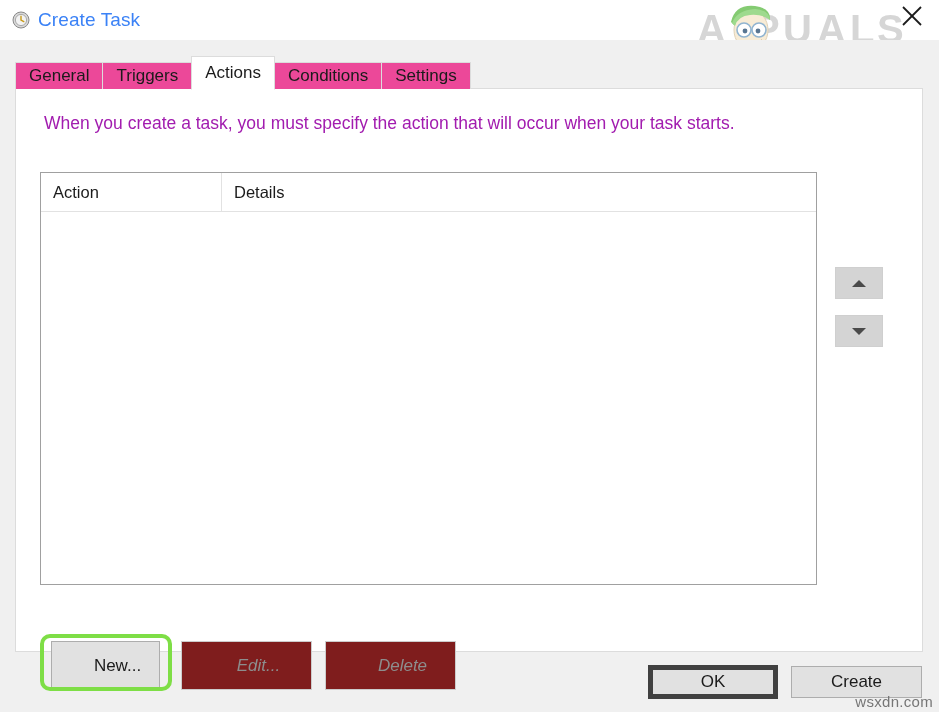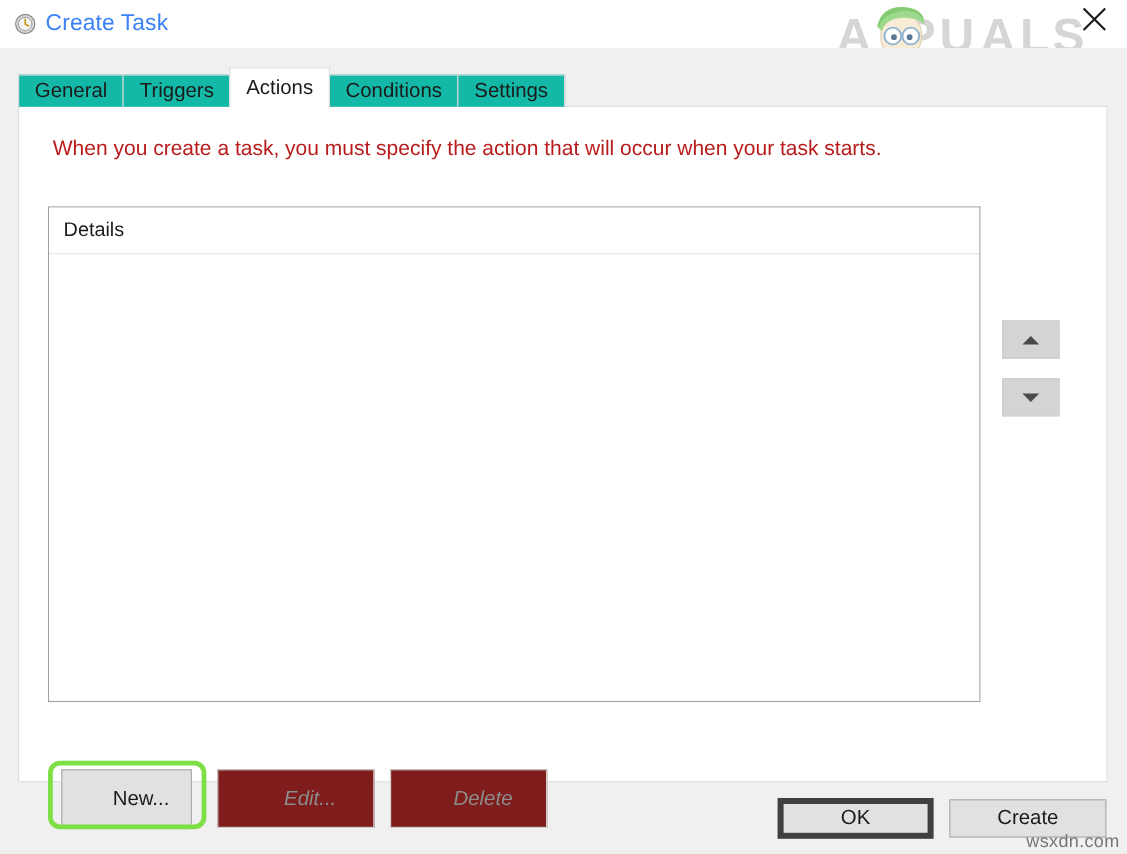--- a/index.html
+++ b/index.html
@@ -72,21 +72,21 @@
     z-index: 3;
   }
   .tab {
     height: 27px;
     padding: 0 13px;
     display: flex;
     align-items: center;
     justify-content: center;
     font-size: 17px;
     color: #1b1b1b;
-    background: #14b8a6;
+    background: #ec4899;
     border: 1px solid #dcdcdc;
     border-bottom: none;
     margin-right: -1px;
     white-space: nowrap;
     cursor: default;
   }
   .tab.active {
     height: 34px;
     background: #ffffff;
     border: 1px solid #dcdcdc;
@@ -103,21 +103,21 @@
     width: 908px; height: 564px;
     background: #ffffff;
     border: 1px solid #dcdcdc;
     z-index: 1;
   }
 
   #instruction-text {
     position: absolute;
     left: 28px; top: 24px;
     font-size: 17.5px;
-    color: #b91c1c;
+    color: #a21caf;
     white-space: nowrap;
   }
 
   
   #actions-listview {
     position: absolute;
     left: 24px; top: 83px;
     width: 777px; height: 413px;
     background: #ffffff;
     border: 1px solid #a0a0a0;
@@ -320,20 +320,21 @@
       <div class="tab">Conditions</div>
       <div class="tab">Settings</div>
     </div>
 
     <div id="tabpanel">
 
       <div id="instruction-text">When you create a task, you must specify the action that will occur when your task starts.</div>
 
       <div id="actions-listview">
         <div id="listview-header">
+          <div class="col-head col-action">Action</div>
           <div class="col-head col-details">Details</div>
         </div>
         <div id="listview-rows"></div>
       </div>
 
       <div id="move-buttons">
         <div class="arrow-btn" id="move-up-button">
           <span class="tri tri-up"></span>
         </div>
         <div class="arrow-btn" id="move-down-button">

